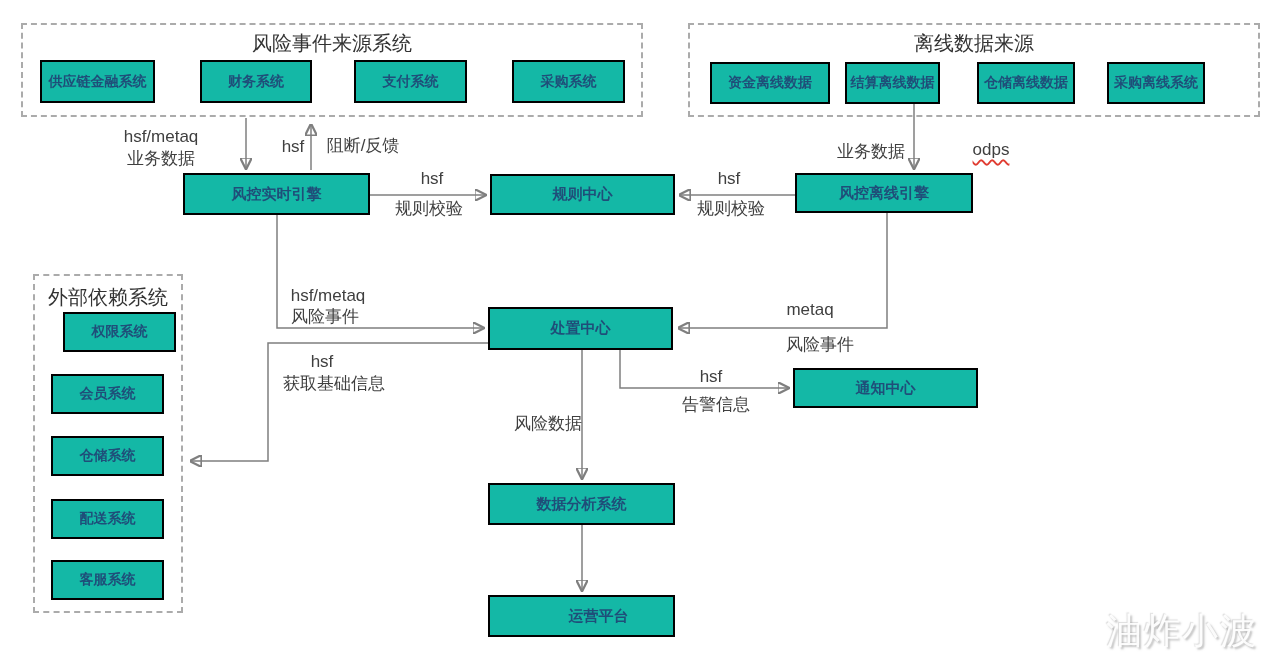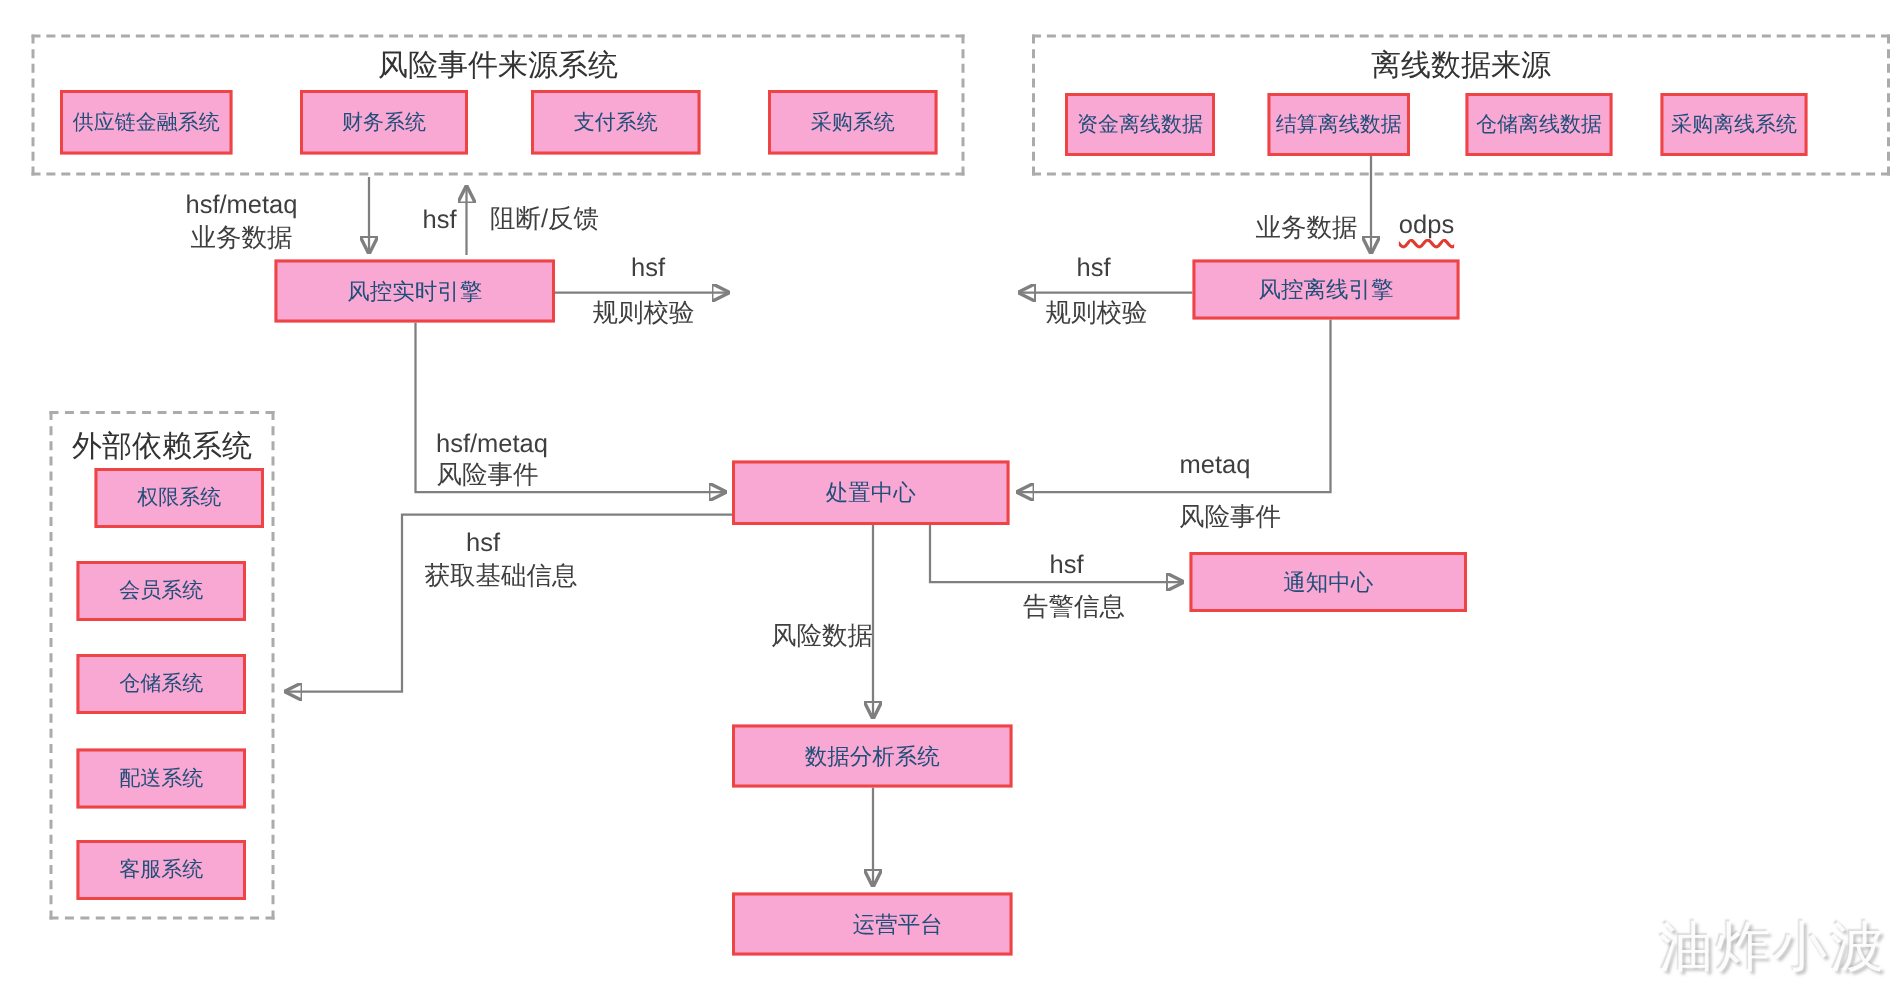--- a/index.html
+++ b/index.html
@@ -9,33 +9,33 @@
   }
   .group{
     position:absolute;border:2px dashed #ababab;background:transparent;box-sizing:border-box;
   }
   .group-title{
     position:absolute;top:5px;left:0;width:100%;text-align:center;
     font-size:20px;color:#333333;white-space:nowrap;
   }
   .node{
     position:absolute;box-sizing:border-box;
-    background:#f9a8d4;border:2px solid #ef4444;
-    color:#1f4e79;font-size:14px;font-weight:400;
+    background:#14b8a6;border:2px solid #000000;
+    color:#1f4e79;font-size:14px;font-weight:700;
     display:flex;align-items:center;justify-content:center;
     white-space:nowrap;
   }
   .node.big{font-size:15px;text-align:center;}
   .lbl{
     position:absolute;transform:translateX(-50%);
     font-size:17px;color:#3f3f3f;white-space:nowrap;line-height:1.15;
   }
   .odps{
     text-decoration-line:underline;text-decoration-style:wavy;
-    text-decoration-color:#e03c31;text-decoration-thickness:2px;text-underline-offset:4px;
+    text-decoration-color:#e03c31;text-decoration-thickness:2px;text-underline-offset:4px;margin-left:40px;
   }
   .watermark{
     position:absolute;right:10px;bottom:4px;
     font-size:36px;letter-spacing:2px;color:rgba(255,255,255,0.92);
     text-shadow:2px 2px 2px rgba(150,150,150,0.55), -1px -1px 1px rgba(120,120,120,0.25);
     white-space:nowrap;
   }
   svg.wires{position:absolute;left:0;top:0;pointer-events:none;}
   svg.wires path, svg.wires line{stroke:#7f7f7f;stroke-width:1.5;fill:none;}
 </style>
@@ -47,21 +47,21 @@
   <div class="group" style="left:21px;top:23px;width:622px;height:94px;">
     <div class="group-title">风险事件来源系统</div>
     <div class="node" style="left:17px;top:35px;width:115px;height:43px;">供应链金融系统</div>
     <div class="node" style="left:177px;top:35px;width:112px;height:43px;">财务系统</div>
     <div class="node" style="left:331px;top:35px;width:113px;height:43px;">支付系统</div>
     <div class="node" style="left:489px;top:35px;width:113px;height:43px;">采购系统</div>
   </div>
 
   <div class="group" style="left:688px;top:23px;width:572px;height:94px;">
     <div class="group-title">离线数据来源</div>
-    <div class="node" style="left:20px;top:37px;width:100px;height:42px;">资金离线数据</div>
+    <div class="node" style="left:20px;top:37px;width:120px;height:42px;">资金离线数据</div>
     <div class="node" style="left:155px;top:37px;width:95px;height:42px;">结算离线数据</div>
     <div class="node" style="left:287px;top:37px;width:98px;height:42px;">仓储离线数据</div>
     <div class="node" style="left:417px;top:37px;width:98px;height:42px;">采购离线系统</div>
   </div>
 
   <div class="group" style="left:33px;top:274px;width:150px;height:339px;">
     <div class="group-title" style="top:8px;">外部依赖系统</div>
     <div class="node" style="left:16px;top:36px;width:113px;height:40px;margin-left:12px;">权限系统</div>
     <div class="node" style="left:16px;top:98px;width:113px;height:40px;">会员系统</div>
     <div class="node" style="left:16px;top:160px;width:113px;height:40px;">仓储系统</div>
@@ -82,20 +82,21 @@
     <line x1="914" y1="104" x2="914" y2="168" marker-end="url(#ah)"></line>
     <path d="M277,215 L277,328 L483,328" marker-end="url(#ah)"></path>
     <path d="M887,213 L887,328 L679,328" marker-end="url(#ah)"></path>
     <path d="M488,343 L268,343 L268,461 L191,461" marker-end="url(#ah)"></path>
     <line x1="582" y1="350" x2="582" y2="478" marker-end="url(#ah)"></line>
     <path d="M620,350 L620,388 L788,388" marker-end="url(#ah)"></path>
     <line x1="582" y1="525" x2="582" y2="590" marker-end="url(#ah)"></line>
   </svg>
 
   <div class="node big" style="left:183px;top:173px;width:187px;height:42px;">风控实时引擎</div>
+  <div class="node big" style="left:490px;top:174px;width:185px;height:41px;">规则中心</div>
   <div class="node big" style="left:795px;top:173px;width:178px;height:40px;">风控离线引擎</div>
   <div class="node big" style="left:488px;top:307px;width:185px;height:43px;">处置中心</div>
   <div class="node big" style="left:793px;top:368px;width:185px;height:40px;">通知中心</div>
   <div class="node big" style="left:488px;top:483px;width:187px;height:42px;">数据分析系统</div>
   <div class="node big" style="left:488px;top:595px;width:187px;height:42px;padding-left:34px;">运营平台</div>
 
   <div class="lbl" style="left:161px;top:127px;">hsf/metaq</div>
   <div class="lbl" style="left:161px;top:149px;">业务数据</div>
 
   <div class="lbl" style="left:293px;top:137px;">hsf</div>

